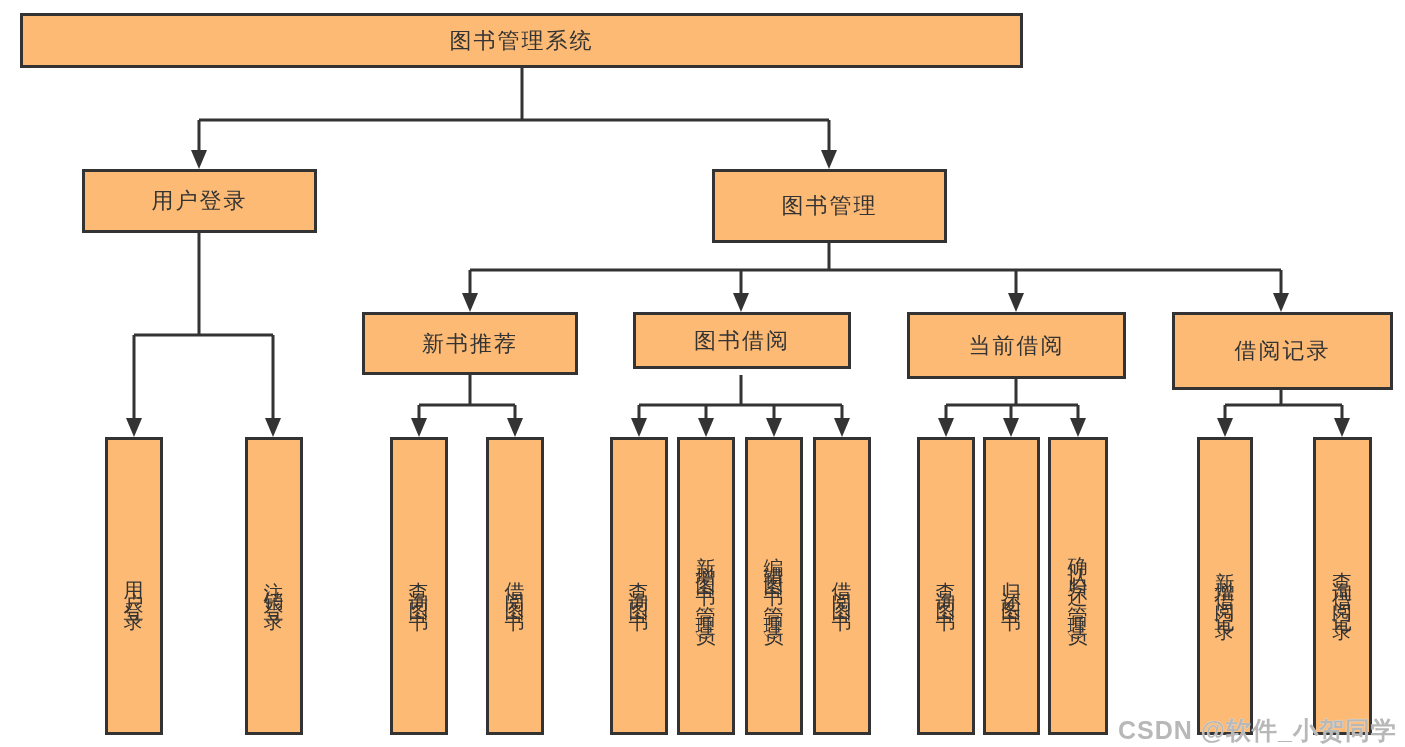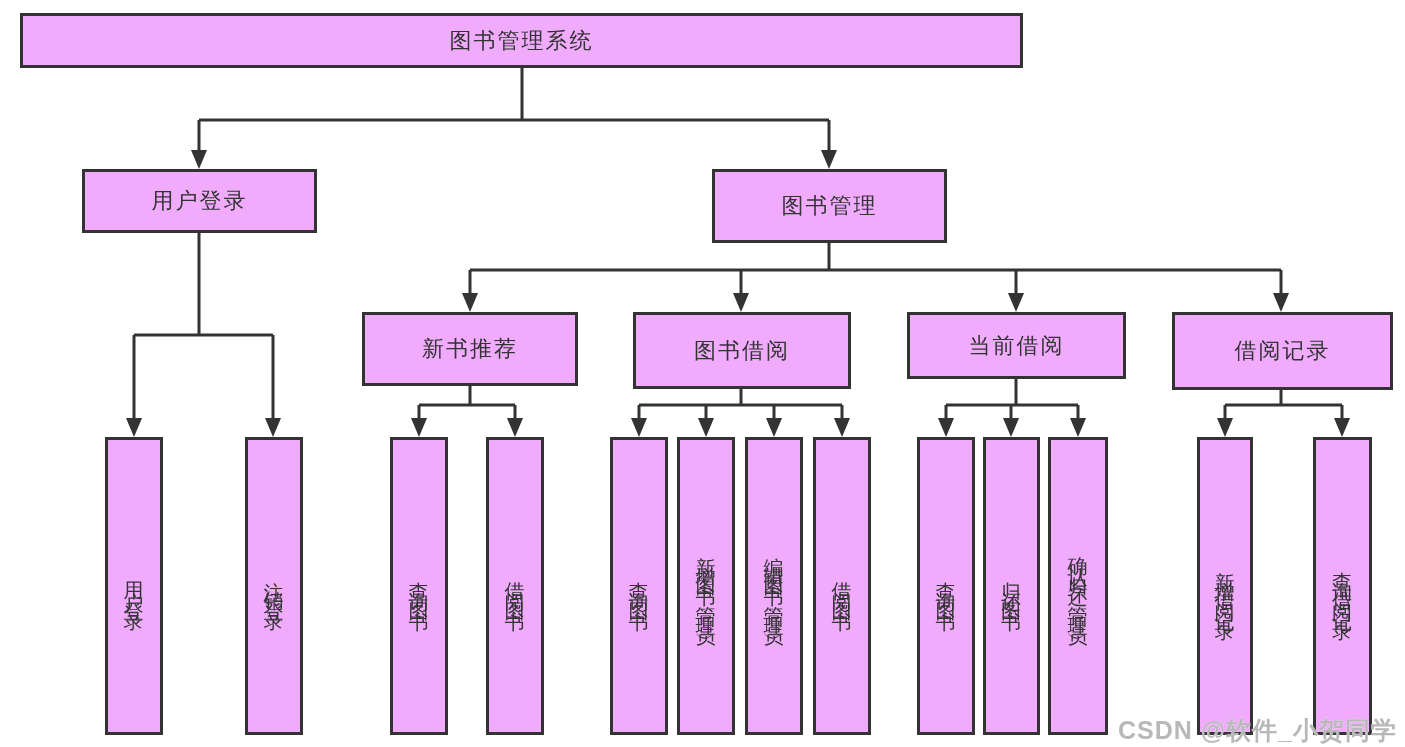--- a/index.html
+++ b/index.html
@@ -28,21 +28,21 @@
     stroke-width: 3;
     fill: none;
   }
   svg.connectors .arrows path {
     fill: var(--line);
     stroke: none;
   }
   .box {
     position: absolute;
     border: 3px solid var(--line);
-    background: #f0abfc;
+    background: #fdba74;
     display: flex;
     align-items: center;
     justify-content: center;
   }
   .box .lbl {
     font-size: 22px;
     color: var(--text);
     letter-spacing: 2px;
     white-space: nowrap;
   }
@@ -114,24 +114,24 @@
   <span class="lbl">图书管理系统</span>
 </div>
 
 <div class="box" style="left:82px;top:169px;width:235px;height:64px">
   <span class="lbl">用户登录</span>
 </div>
 <div class="box" style="left:712px;top:169px;width:235px;height:74px">
   <span class="lbl">图书管理</span>
 </div>
 
-<div class="box" style="left:362px;top:312px;width:216px;height:74px">
+<div class="box" style="left:362px;top:312px;width:216px;height:63px">
   <span class="lbl">新书推荐</span>
 </div>
-<div class="box" style="left:633px;top:312px;width:218px;height:77px">
+<div class="box" style="left:633px;top:312px;width:218px;height:57px">
   <span class="lbl">图书借阅</span>
 </div>
 <div class="box" style="left:907px;top:312px;width:219px;height:67px">
   <span class="lbl">当前借阅</span>
 </div>
 <div class="box" style="left:1172px;top:312px;width:221px;height:78px">
   <span class="lbl">借阅记录</span>
 </div>
 
 <div class="box v" style="left:105px;top:437px;width:58px;height:298px">

